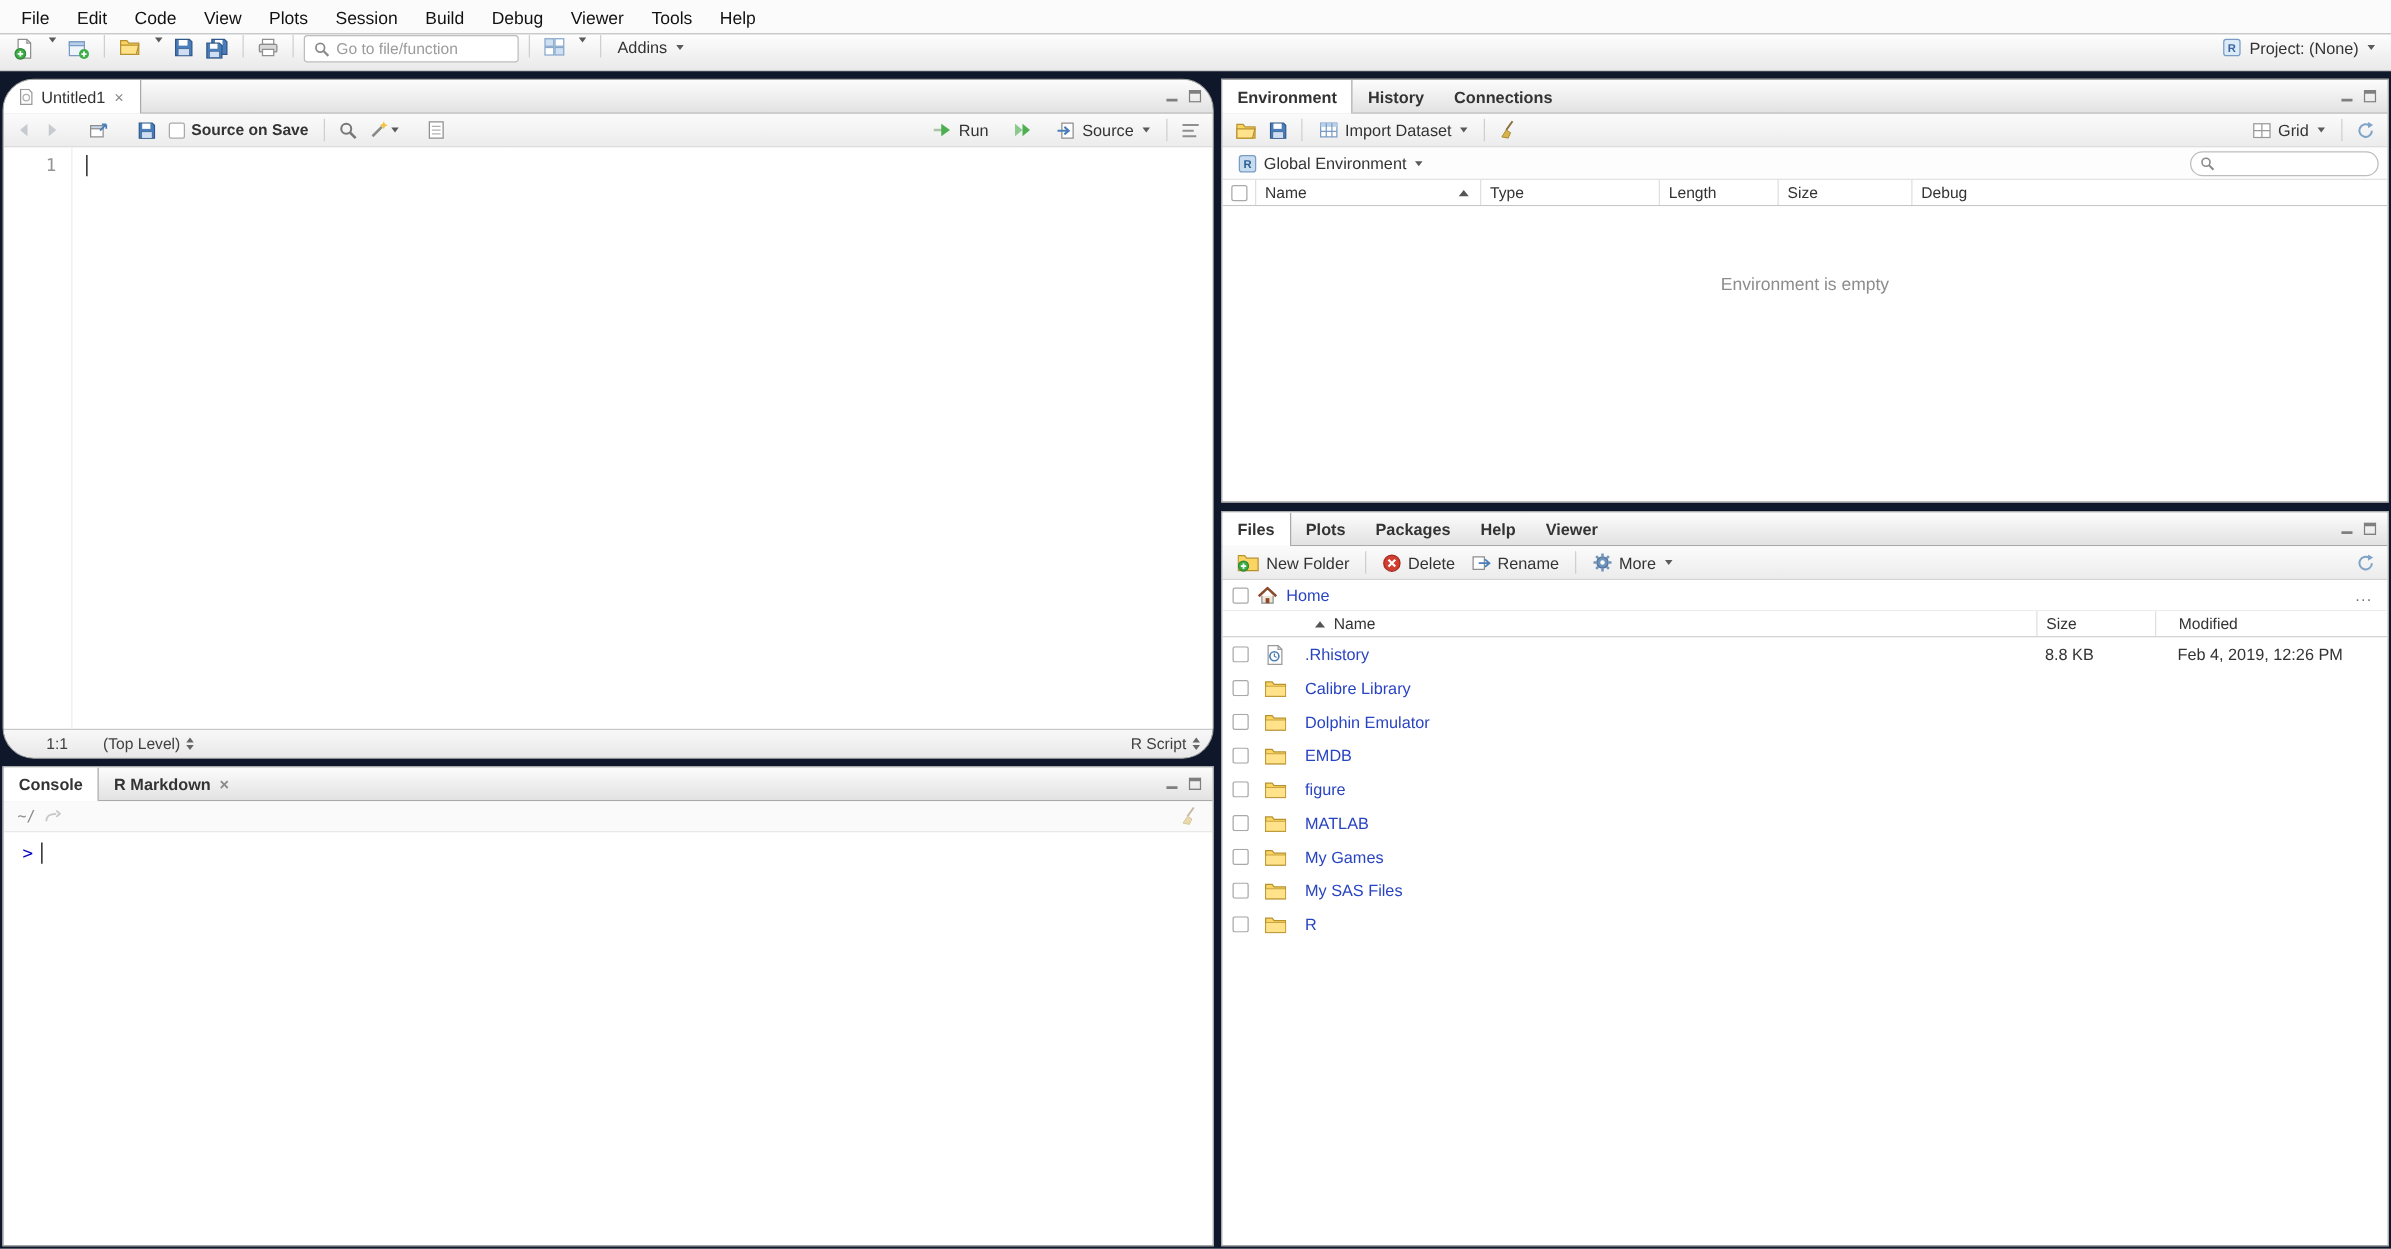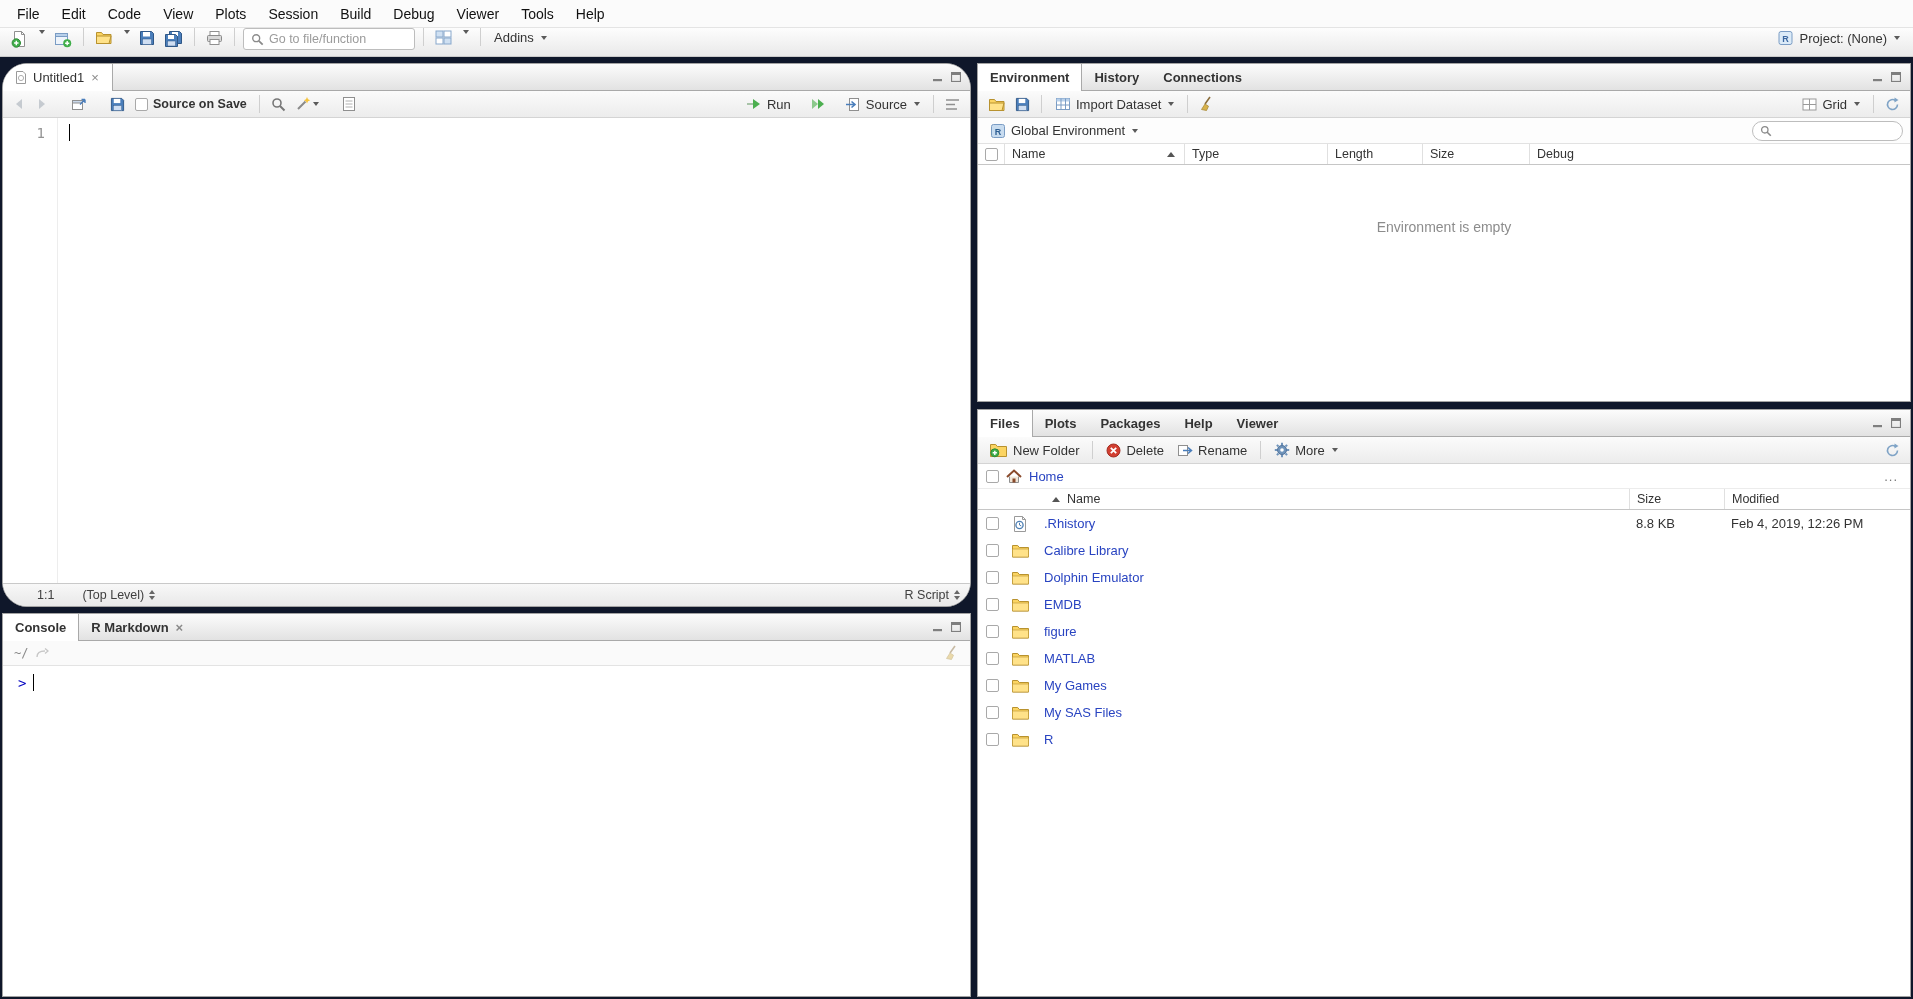--- a/index.html
+++ b/index.html
@@ -84,21 +84,21 @@
   
   .files-breadcrumb { display:flex; align-items:center; height:25px; background:#fff; border-bottom:1px solid #ececec; padding:0 8px; gap:7px; flex:none; }
   .link { color:var(--link-blue,#2944c1); text-decoration:none; cursor:pointer; }
   .ellipsis { color:#777; padding:0 4px; letter-spacing:1px; }
   .c-lead { width:62px; flex:none; }
   .c-cb   { width:34px; flex:none; padding-left:8px; display:flex; align-items:center; }
   .c-ficon{ width:28px; flex:none; display:flex; align-items:center; }
   .c-fname{ flex:1; padding-left:4px; display:flex; align-items:center; gap:5px; overflow:hidden; }
   .hcell.c-fname { padding-left:12px; flex:1; }
   .c-fsize{ width:95px; flex:none; display:flex; align-items:center; padding-left:7px; }
-  .c-fmod { width:186px; flex:none; display:flex; align-items:center; padding-left:7px; }
+  .c-fmod { width:186px; flex:none; display:flex; align-items:center; padding-left:18px; }
   .files-body { flex:1; background:#fff; overflow:hidden; }
   .file-row { display:flex; align-items:center; height:27px; font-size:13px; color:#333;text-align:center; }
   .rcell { white-space:nowrap; overflow:hidden; }
   .sort-asc { margin-right:2px; }
 </style>
 </head>
 <body>
 
 <div id="app">
 

